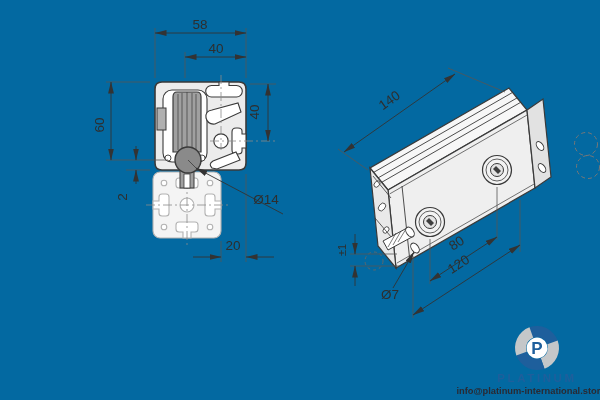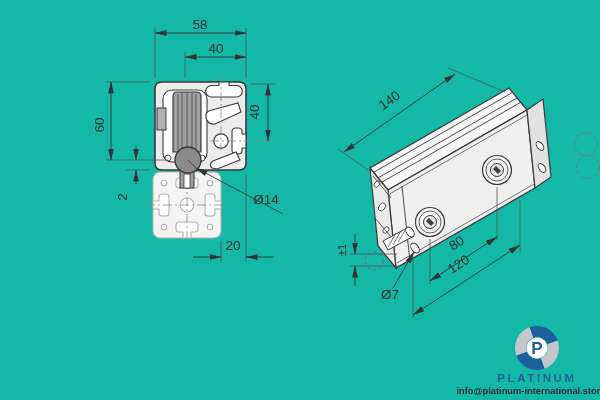--- a/index.html
+++ b/index.html
@@ -1,16 +1,16 @@
 <!DOCTYPE html>
 <html><head>
 <meta charset="utf-8">
 <style>
   html,body{margin:0;padding:0;background:#ffffff;}
-  .stage{position:relative;width:600px;height:400px;background:#14b8a6;overflow:hidden;
+  .stage{position:relative;width:600px;height:400px;background:#0369a1;overflow:hidden;
          font-family:"Liberation Sans", sans-serif;}
   svg{display:block;}
   text.dim{font-family:"Liberation Sans", sans-serif;font-size:13.5px;fill:#2e2e2e;}
   text.dim-small{font-family:"Liberation Sans", sans-serif;font-size:11px;fill:#2e2e2e;}
   text.brand{font-family:"Liberation Sans", sans-serif;font-weight:bold;letter-spacing:2.6px;font-size:11.5px;fill:#1e5f9c;}
   text.mail{font-family:"Liberation Sans", sans-serif;font-weight:bold;font-size:9.3px;fill:#2a2a33;}
   text.logo-p{font-family:"Liberation Sans", sans-serif;font-weight:bold;font-size:17px;fill:#1e5f9c;}
   .dimln{stroke:#333333;stroke-width:0.9;fill:none;}
   .extln{stroke:#555555;stroke-width:0.8;fill:none;}
   .cl{stroke:#8a8a8a;stroke-width:0.8;fill:none;stroke-dasharray:9 3 2 3;}

